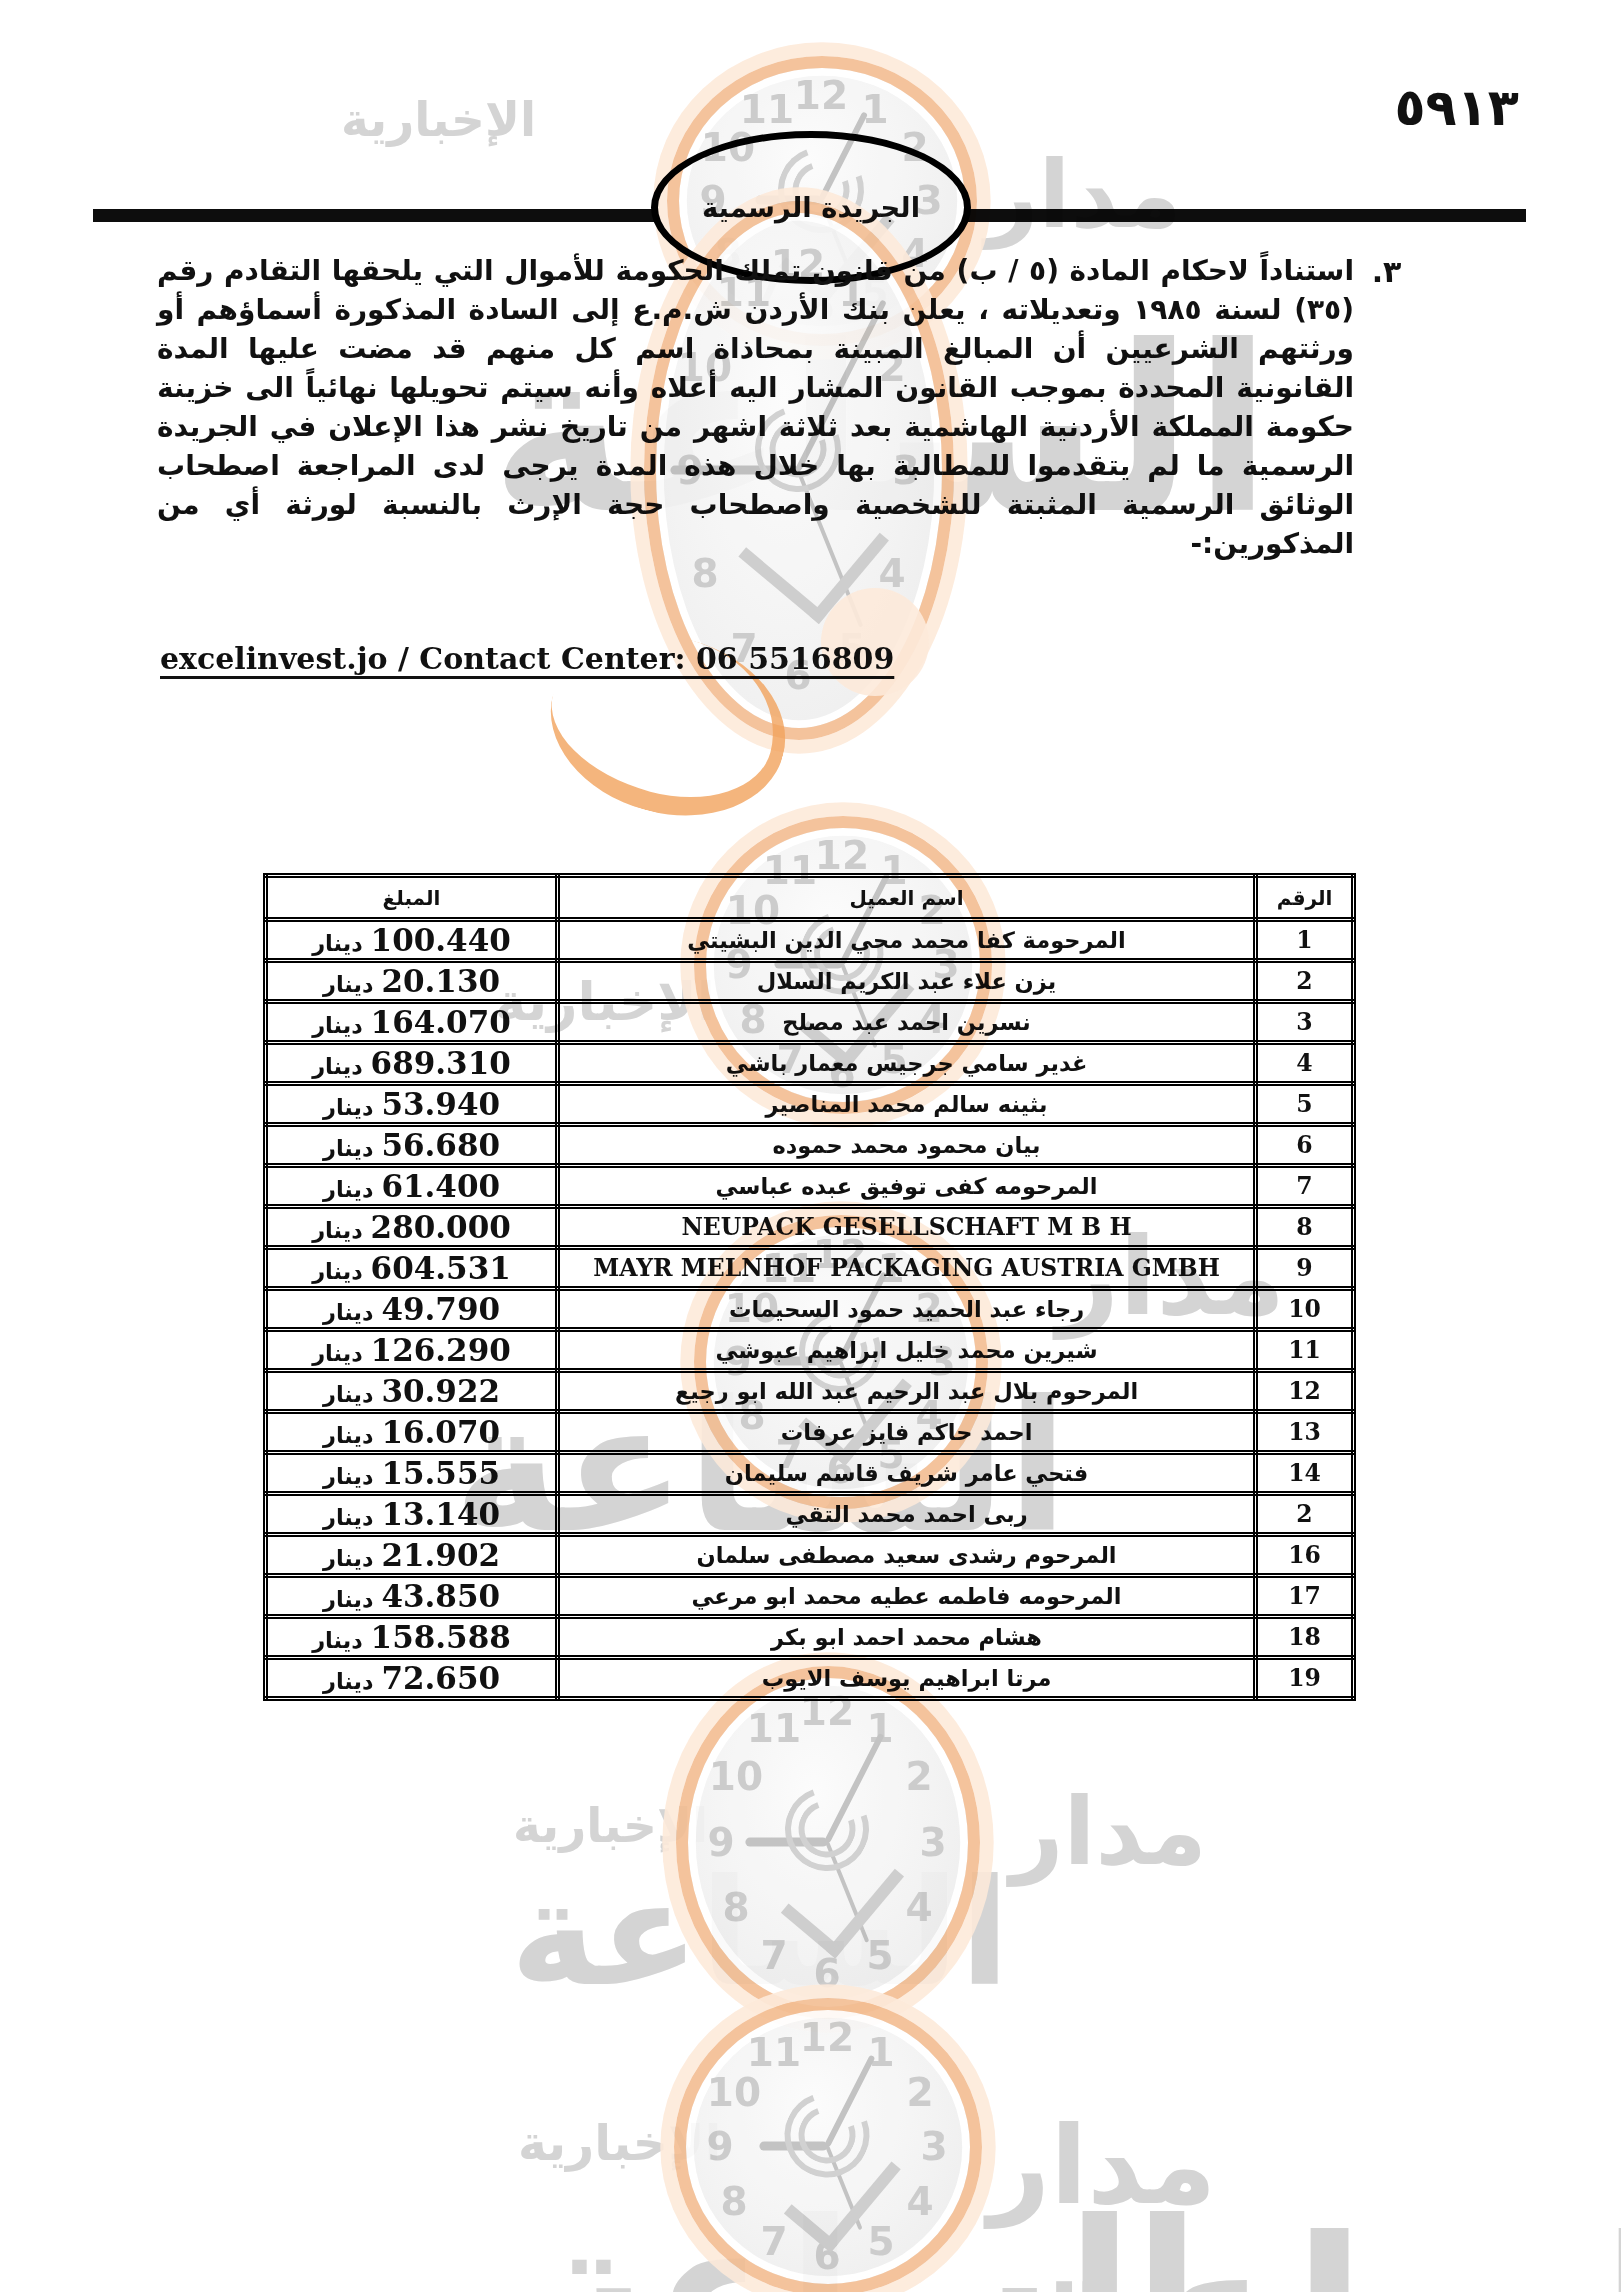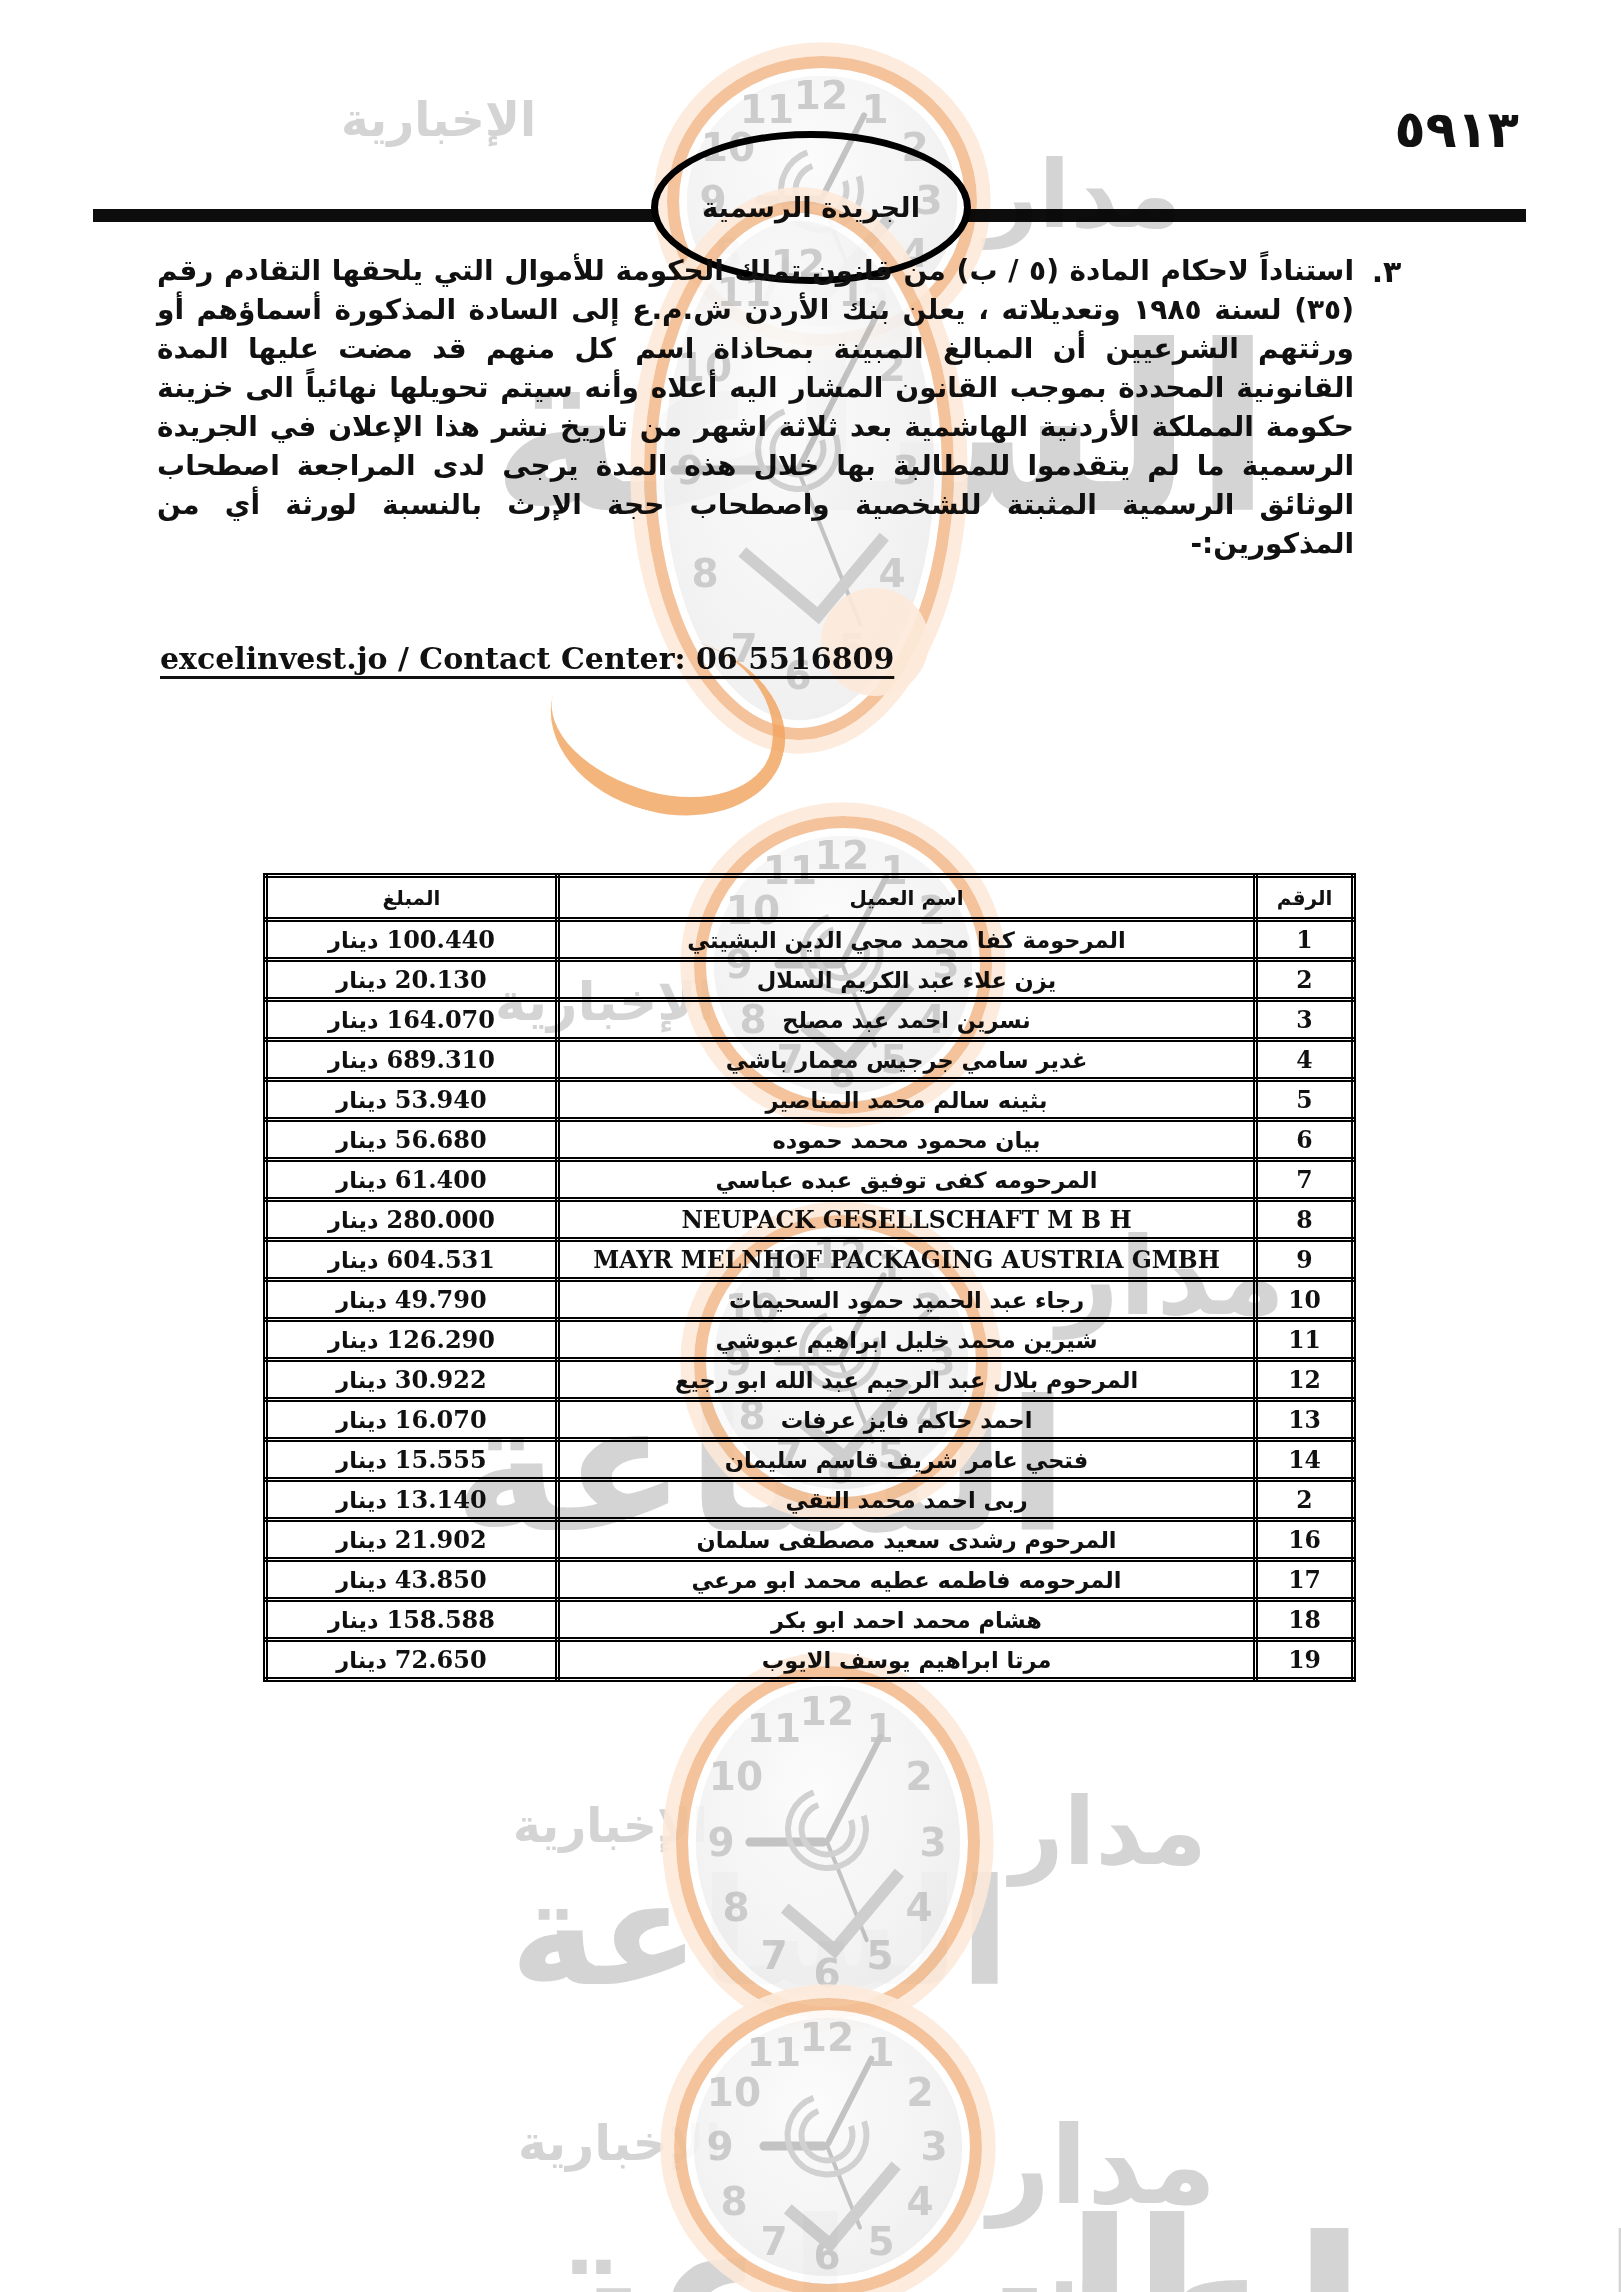--- a/index.html
+++ b/index.html
@@ -65,21 +65,21 @@
     opacity:.8;
   }
   .wm-blob{
     position:absolute;border-radius:50%;
     background:var(--wm-ring_glow,#fdeada);
     opacity:.9;
   }
   
   .content{position:absolute;inset:0;z-index:1;}
   .page-number{
-    position:absolute;left:1343px;top:100px;width:176px;
+    position:absolute;left:1343px;top:78px;width:176px;
     font-size:51px;font-weight:bold;text-align:right;direction:rtl;
   }
   .header-rule{
     position:absolute;left:93px;top:209px;width:1433px;height:12.7px;
     background:#0d0d0d;
   }
   .gazette-oval{
     position:absolute;left:651px;top:131px;width:320px;height:153px;
     box-sizing:border-box;
     background:#ffffff;
@@ -127,21 +127,21 @@
     border:5.9px double #000;
     text-align:center;vertical-align:middle;
     font-weight:bold;
     padding:0 5.9px;
     overflow:hidden;white-space:nowrap;
   }
   .clients-table th{height:39px;font-size:20px;}
   .clients-table td{height:35px;font-size:22.5px;}
   .c-num{font-family:"DejaVu Serif",serif;font-size:23.5px !important;direction:ltr;}
   .c-amt{direction:rtl;}
-  .c-amt .num{font-family:"DejaVu Serif",serif;font-size:24px;}
+  .c-amt .num{font-family:"DejaVu Serif",serif;font-size:31px;}
   .c-name.latin{font-family:"DejaVu Serif",serif;font-size:23.5px !important;}
 </style>
 </head>
 <body>
 
 <div class="page">
 
   <div class="watermark-layer">
 
     <span class="wm-word" style="left:341px;top:96px;font-size:47px">الإخبارية</span>

